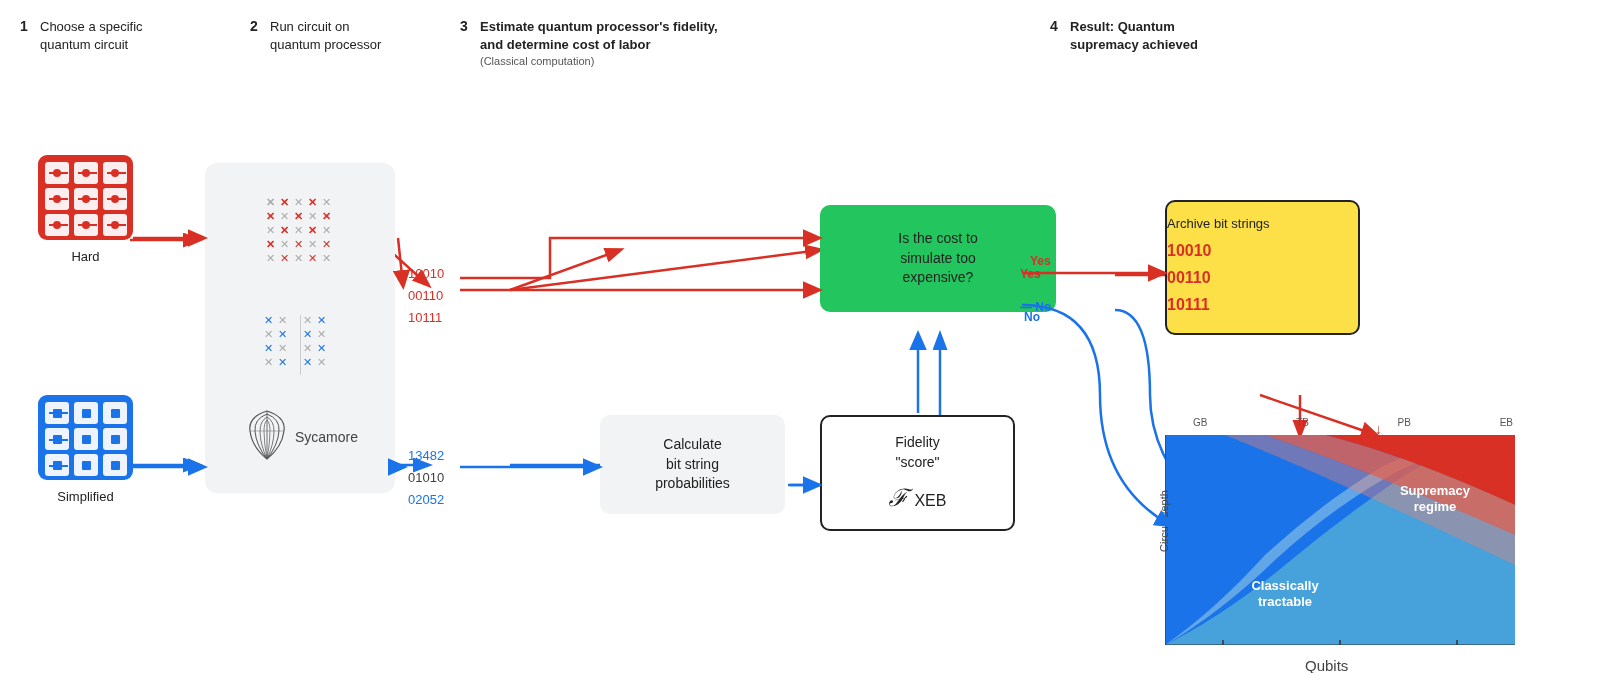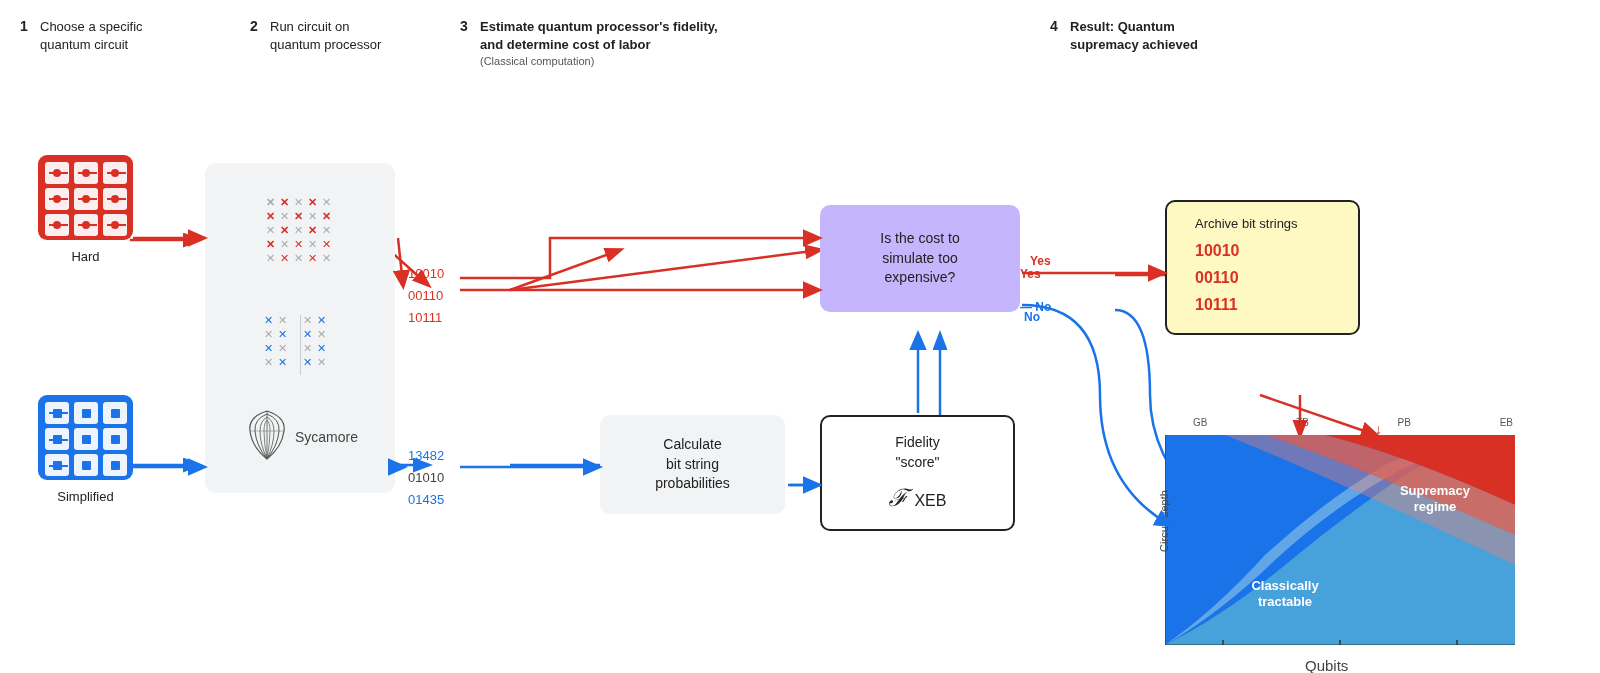--- a/index.html
+++ b/index.html
@@ -316,44 +316,44 @@
 
     <div style="position:absolute; left:388px; top:168px;">
       <div style="font-size:13px; color:#d93025; font-weight:500; line-height:1.7;">10010</div>
       <div style="font-size:13px; color:#d93025; font-weight:500; line-height:1.7;">00110</div>
       <div style="font-size:13px; color:#d93025; font-weight:500; line-height:1.7;">10111</div>
     </div>
 
     <div style="position:absolute; left:388px; top:350px;">
       <div style="font-size:13px; color:#1a73e8; font-weight:500; line-height:1.7;">13482</div>
       <div style="font-size:13px; color:#404040; font-weight:400; line-height:1.7;">01010</div>
-      <div style="font-size:13px; color:#1a73e8; font-weight:500; line-height:1.7;">01435</div>
+      <div style="font-size:13px; color:#1a73e8; font-weight:500; line-height:1.7;">02052</div>
     </div>
 
     <div style="position:absolute; left:580px; top:320px; width:185px; background:#f1f3f4; border-radius:10px; padding:20px 14px; text-align:center;">
       <div style="font-size:14px; line-height:1.4;">Calculate<br>bit string<br>probabilities</div>
     </div>
 
-    <div style="position:absolute; left:800px; top:110px; width:200px; background:#c4b5fd; border-radius:10px; padding:24px 16px; text-align:center;">
+    <div style="position:absolute; left:800px; top:110px; width:236px; background:#22c55e; border-radius:10px; padding:24px 16px; text-align:center;">
       <div style="font-size:14px; line-height:1.4;">Is the cost to<br>simulate too<br>expensive?</div>
     </div>
 
     <div style="position:absolute; left:1000px; top:172px; font-size:12px; color:#d93025; font-weight:bold;">Yes</div>
 
     <div style="position:absolute; left:1000px; top:205px; font-size:12px; color:#1a73e8; font-weight:bold;">— No</div>
 
     <div style="position:absolute; left:800px; top:320px; width:195px; background:#fff; border:2.5px solid #222; border-radius:10px; padding:16px; text-align:center;">
       <div style="font-size:14px; line-height:1.4;">Fidelity<br>"score"</div>
       <div style="font-size:22px; margin-top:8px;">
         <span style="font-style:italic; font-family: Georgia, serif; font-size:24px;">ℱ</span>
         <span style="font-size:16px;">XEB</span>
       </div>
     </div>
 
-    <div style="position:absolute; left:1145px; top:105px; width:195px; background:#fef9c3; border:2.5px solid #222; border-radius:10px; padding:14px 28px;">
+    <div style="position:absolute; left:1145px; top:105px; width:195px; background:#fde047; border:2.5px solid #222; border-radius:10px; padding:14px 0;">
       <div style="font-size:13px; color:#222; margin-bottom:6px;">Archive bit strings</div>
       <div style="font-size:16px; font-weight:bold; color:#d93025; line-height:1.7;">10010</div>
       <div style="font-size:16px; font-weight:bold; color:#d93025; line-height:1.7;">00110</div>
       <div style="font-size:16px; font-weight:bold; color:#d93025; line-height:1.7;">10111</div>
     </div>
 
     <div style="position:absolute; left:1145px; top:340px; width:380px; height:220px;">
       
       <div style="display:flex; flex-direction:row; position:absolute; top:-18px; left:28px; width:320px; justify-content:space-between;">
         <span style="font-size:10px; color:#555;">GB</span>

